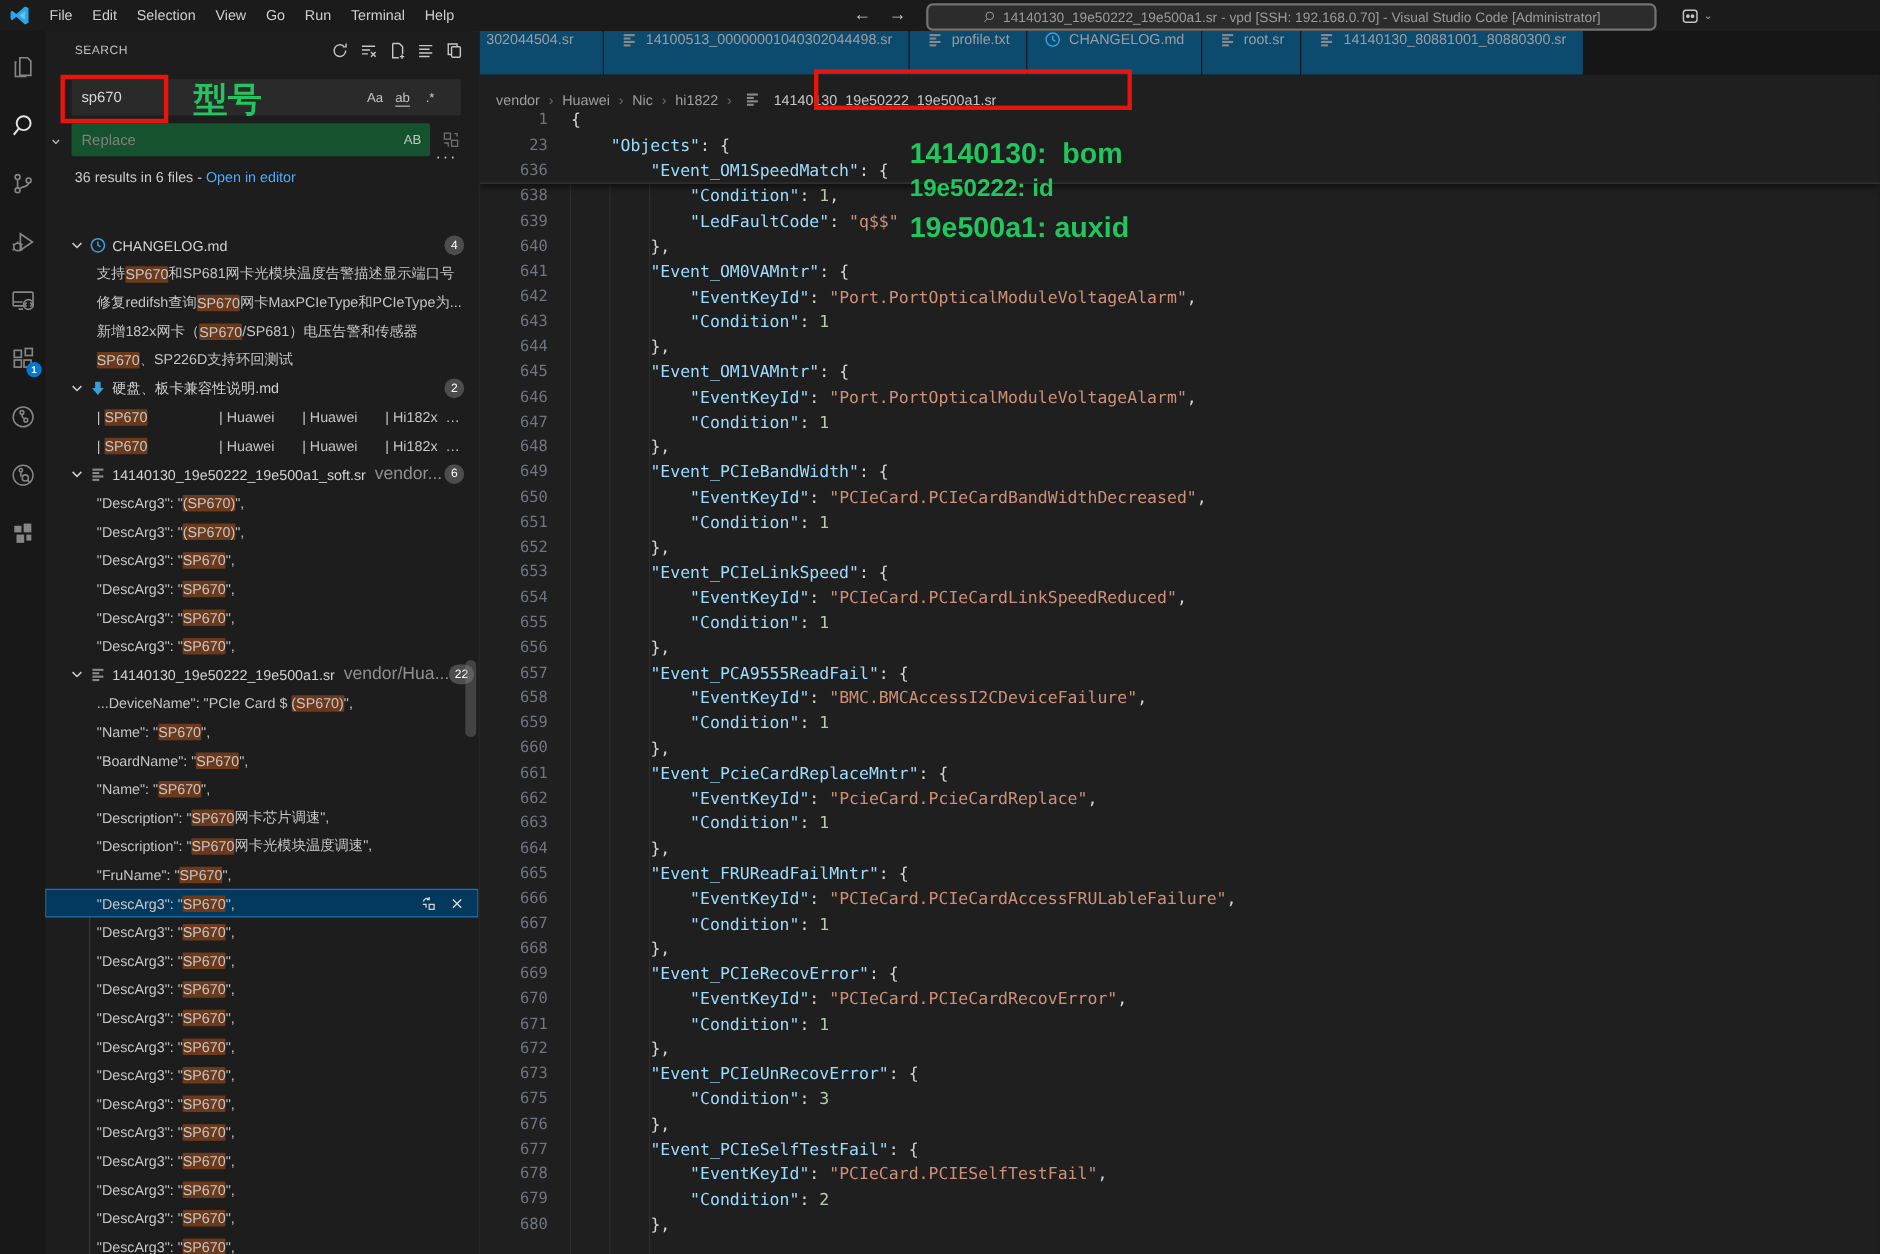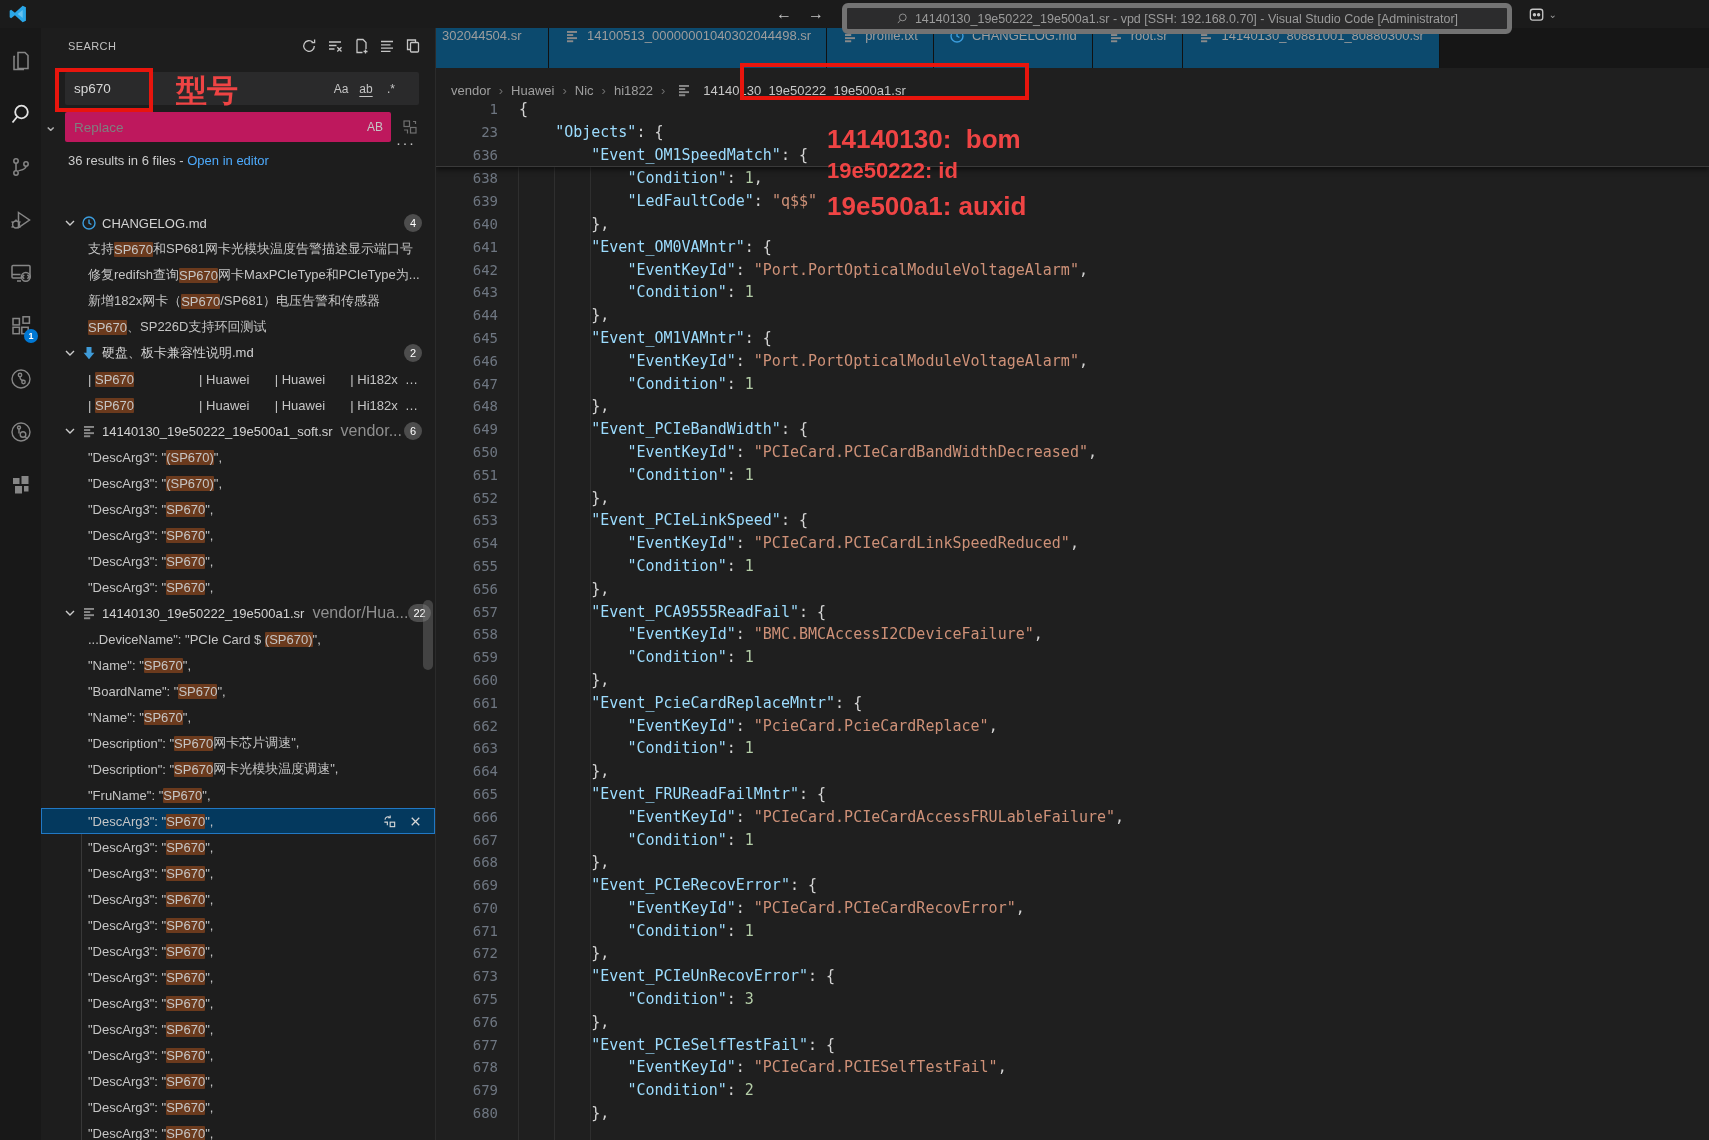--- a/index.html
+++ b/index.html
@@ -5,21 +5,21 @@
   html,body{margin:0;padding:0;background:#000;}
   .window{position:relative;width:1709px;height:1140px;background:#1f1f1f;overflow:hidden;
           font-family:"Liberation Sans","DejaVu Sans",sans-serif;color:#ccc;}
   svg{display:block}
   
   .titlebar{position:absolute;left:0;top:0;width:100%;height:28px;background:#1b1b1b;display:flex;align-items:center;z-index:6}
   .logo{width:20px;height:20px;margin:0 8px}
   .menubar{display:flex}
   .menu-item{padding:0 9px;font-size:13px;color:#cfcfcf;line-height:28px;cursor:default}
   .nav{position:absolute;left:776px;top:0;height:28px;display:flex;gap:16px;align-items:center;color:#c5c5c5;font-size:16px}
-  .cmdcenter{position:absolute;left:842px;top:3px;width:660px;height:21px;background:#2c2c2d;border:5px solid #737373;border-radius:6px;
+  .cmdcenter{position:absolute;left:842px;top:3px;width:660px;height:21px;background:#2c2c2d;border:2px solid #737373;border-radius:6px;
              display:flex;align-items:center;justify-content:center;color:#9b9b9b;font-size:12.5px;gap:6px}
   .cmdcenter svg{width:13px;height:13px}
   .title-right{position:absolute;right:152px;top:0;height:28px;display:flex;align-items:center;color:#c5c5c5;gap:2px}
   .title-right svg{width:19px;height:19px}
   .tr-chev{font-size:10px;color:#9a9a9a}
   
   .activitybar{position:absolute;left:0;top:28px;width:41px;bottom:0;background:#181818;display:flex;flex-direction:column;align-items:center;padding-top:6px;z-index:4}
   .act{width:41px;height:53px;display:flex;align-items:center;justify-content:center;color:#868686;position:relative}
   .act svg{width:24px;height:24px}
   .act.active{color:#e3e3e3}
@@ -30,21 +30,21 @@
   .sb-head{position:absolute;left:0;top:0;width:100%;height:36px;display:flex;align-items:center}
   .sb-title{margin-left:27px;font-size:11px;letter-spacing:.4px;color:#c1c1c1}
   .sb-actions{margin-left:auto;margin-right:14px;display:flex;gap:10px;color:#c5c5c5}
   .sb-actions svg{width:16px;height:16px}
   .toggle-replace{position:absolute;left:3px;top:88px;width:16px;height:16px;color:#b0b0b0}
   .searchbox{position:absolute;left:24px;top:44px;width:354px;height:33px;background:#2a2a2b;border-radius:2px;display:flex;align-items:center}
   .searchbox input{background:transparent;border:0;outline:0;color:#d8d8d8;font-size:13.5px;padding:0 9px;flex:1;min-width:0;font-family:inherit}
   .toggles{display:flex;gap:5px;margin-right:18px;color:#c5c5c5;font-size:12px}
   .tgl{min-width:20px;height:20px;display:flex;align-items:center;justify-content:center;border-radius:3px}
   .tgl.ww{text-decoration:underline;text-underline-offset:3px}
-  .replacebox{position:absolute;left:24px;top:84px;width:326px;height:30px;background:#be185d;border-radius:2px;display:flex;align-items:center}
+  .replacebox{position:absolute;left:24px;top:84px;width:326px;height:30px;background:#14532d;border-radius:2px;display:flex;align-items:center}
   .replacebox input{background:transparent;border:0;outline:0;color:#cfcfcf;font-size:13.5px;padding:0 9px;flex:1;min-width:0;font-family:inherit}
   .replacebox input::placeholder{color:#7f7f7f}
   .preserve{margin-right:8px;font-size:12px;color:#c5c5c5}
   .replace-all-btn{position:absolute;left:360px;top:90px;width:18px;height:18px;color:#6f6f6f}
   .more-dots{position:absolute;left:355px;top:106px;color:#c5c5c5;font-size:15px;letter-spacing:1.5px}
   .summary{position:absolute;left:27px;top:125px;font-size:13px;color:#cccccc;white-space:pre}
   .link{color:#4daafc;cursor:pointer}
   
   .tree{position:absolute;left:0;top:182px;right:0;bottom:0;overflow:hidden;font-size:13px}
   .trow{height:26px;display:flex;align-items:center;white-space:pre;position:relative}
@@ -73,40 +73,50 @@
   .bc-file{display:flex;align-items:center;gap:6px;color:#c7c7c7}
   .codearea{position:absolute;left:0;top:70px;right:0;bottom:0;font-family:"DejaVu Sans Mono","Liberation Mono",monospace;font-size:15px;overflow:hidden}
   .guide{position:absolute;top:69px;bottom:0;width:1px;background:#2f2f2f;pointer-events:none}
   .cline{height:22.8px;line-height:22.8px;display:flex;white-space:pre}
   .ln{width:62px;flex:none;text-align:right;padding-right:21px;color:#6e7681;font-size:14px;box-sizing:content-box}
   .ct{white-space:pre}
   .tk-key{color:#9cdcfe}.tk-str{color:#ce9178}.tk-num{color:#b5cea8}.tk-p{color:#d4d4d4}
   .sticky{position:relative;background:#1f1f1f;box-shadow:0 3px 5px rgba(0,0,0,.5);border-bottom:1px solid #3a3a3a;z-index:2}
   
   .red-box{position:absolute;border:4px solid #e8150d;z-index:10;pointer-events:none}
-  .red-label{position:absolute;color:#ef4444;font-weight:bold;z-index:10;white-space:pre;pointer-events:none}
+  .red-label{position:absolute;color:#22c55e;font-weight:bold;z-index:10;white-space:pre;pointer-events:none}
   #ann-model{left:176px;top:70px;font-size:31px}
   #ann-bom{left:827px;top:124px;font-size:26px}
   #ann-id{left:827px;top:158px;font-size:22px}
   #ann-auxid{left:827px;top:191px;font-size:26px}
   #rb-search{left:55px;top:68px;width:90px;height:36px}
   #rb-crumb{left:740px;top:63px;width:281px;height:29px}
 </style>
 </head>
 <body>
 
 <div class="window">
 
   <div class="titlebar">
     <span class="logo">
         <svg viewBox="0 0 24 24">
           <path fill="#2aa7e8" d="M17.6 2.2 21.5 4v16L17.6 21.8 8.3 13.6l-4.6 3.6L2 16V8l1.7-1.2 4.6 3.6 9.3-8.2z"></path>
           <path fill="#67c2f0" d="M17.6 7.3v9.4L11.6 12z"></path>
         </svg>
       </span>
+    <div class="menubar" id="menubar">
+        <div class="menu-item">File</div>
+        <div class="menu-item">Edit</div>
+        <div class="menu-item">Selection</div>
+        <div class="menu-item">View</div>
+        <div class="menu-item">Go</div>
+        <div class="menu-item">Run</div>
+        <div class="menu-item">Terminal</div>
+        <div class="menu-item">Help</div>
+      </div>
     <div class="nav">
       <span>←</span>
       <span>→</span>
     </div>
     <div class="cmdcenter">
       <span id="cc-icon">
           <svg viewBox="0 0 24 24" fill="none" stroke="currentColor" stroke-width="1.6">
             <circle cx="12.5" cy="10" r="6.3"></circle>
             <path d="M8 15 3.5 20.5"></path>
           </svg>

